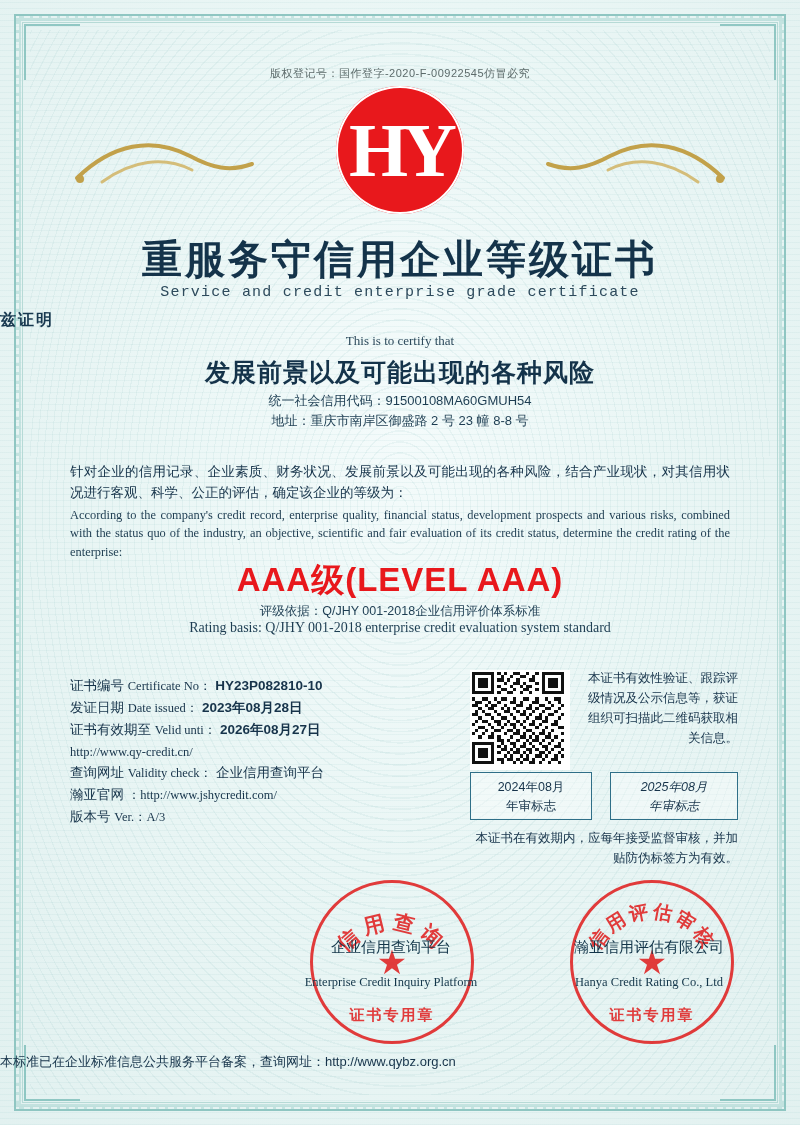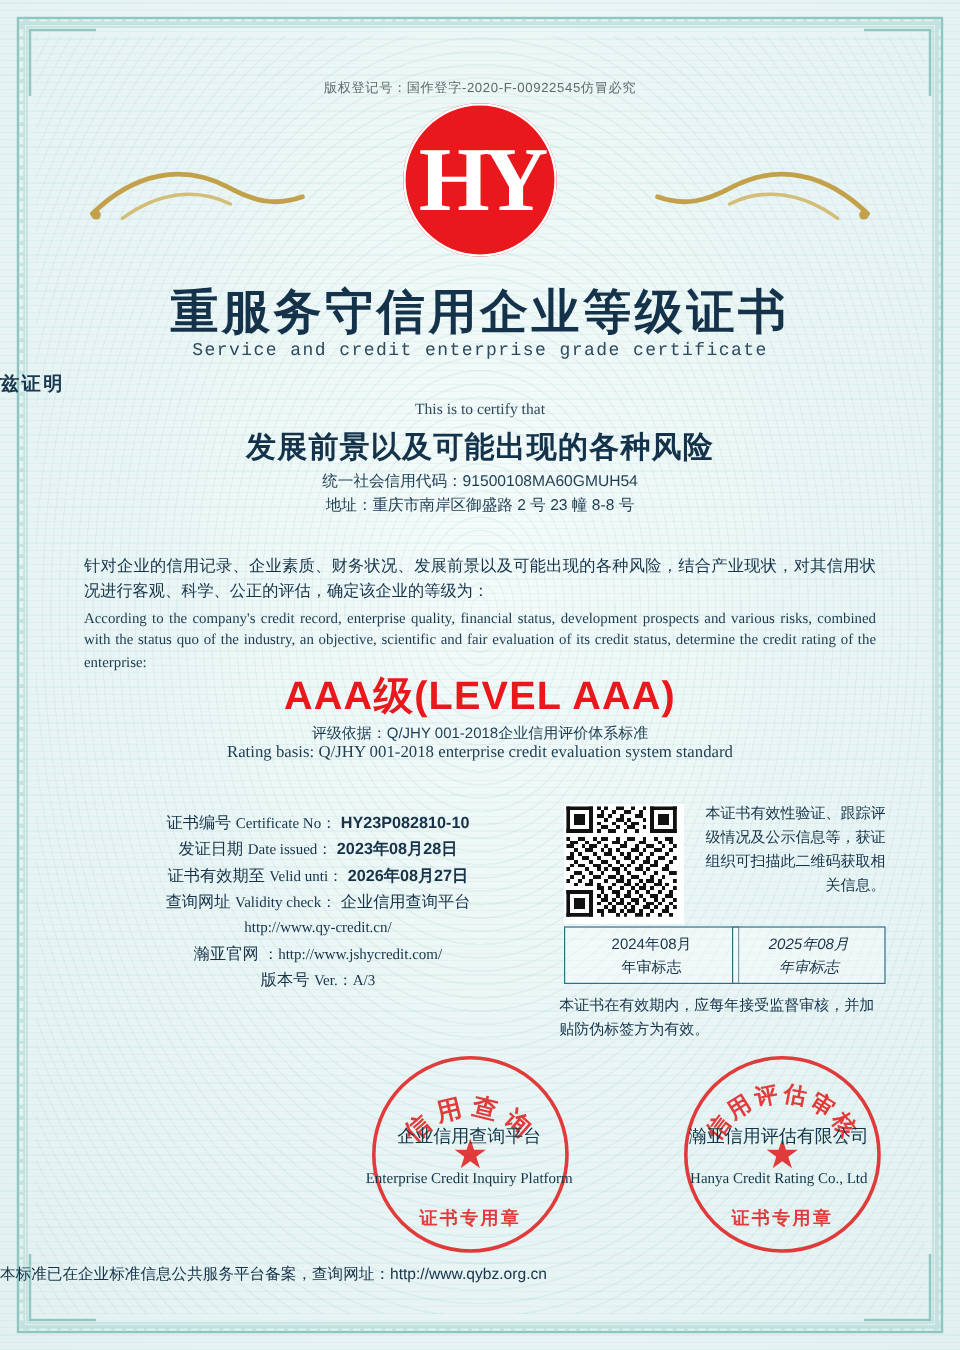--- a/index.html
+++ b/index.html
@@ -127,47 +127,47 @@
     position:absolute;top:620px;left:0;right:0;text-align:center;
     font-family:"Liberation Serif", serif;
     font-size:14px;color:#1d3d52;
   }
 
   
   .details{
     position:absolute;left:70px;top:675px;width:390px;
     font-size:13.5px;color:#16334a;line-height:1.62;
   }
-  .details .row{white-space:nowrap;text-align:center;}
+  .details .row{white-space:nowrap;}
   .details .lab-en{font-family:"Liberation Serif", serif;font-size:12.5px;}
   .details .val{font-weight:bold;}
 
   
   .qr{
     position:absolute;left:470px;top:670px;width:96px;height:96px;
     background:#fff;padding:2px;
   }
   .qr svg{display:block;}
   .qr-note{
     position:absolute;left:578px;top:668px;width:160px;
     font-size:12.5px;color:#16334a;line-height:1.6;text-align:right;
   }
 
   .year-box{
     position:absolute;top:772px;width:118px;height:48px;
     border:1px solid #2f6f88;background:rgba(255,255,255,.35);
     text-align:center;font-size:12.5px;color:#16334a;line-height:1.5;padding-top:5px;
     box-sizing:border-box;
   }
-  .yb1{left:470px;width:146px;}
+  .yb1{left:470px;width:122px;}
   .yb2{left:610px;width:128px;font-style:italic;}
 
   .note2{
     position:absolute;left:466px;top:828px;width:272px;
-    font-size:12.5px;color:#16334a;line-height:1.6;
+    font-size:12.5px;color:#16334a;line-height:1.6;text-align:right;
   }
 
   
   .seal{
     position:absolute;width:158px;height:158px;border-radius:50%;
     border:3px solid #e01b1b;opacity:.85;
   }
   .seal .star{
     position:absolute;left:50%;top:50%;transform:translate(-50%,-50%);
     color:#e01b1b;font-size:34px;line-height:1;
@@ -260,26 +260,26 @@
       <span>发证日期</span>
       <span class="lab-en">Date issued：</span>
       <span class="val">2023年08月28日</span>
     </div>
     <div class="row">
       <span>证书有效期至</span>
       <span class="lab-en">Velid unti：</span>
       <span class="val">2026年08月27日</span>
     </div>
     <div class="row">
+      <span class="lab-en">http://www.qy-credit.cn/</span>
+    </div>
+    <div class="row">
       <span>查询网址</span>
       <span class="lab-en">Validity check：</span>
       <span>企业信用查询平台</span>
-    </div>
-    <div class="row">
-      <span class="lab-en">http://www.qy-credit.cn/</span>
     </div>
     <div class="row">
       <span>瀚亚官网</span>
       <span class="lab-en">：http://www.jshycredit.com/</span>
     </div>
     <div class="row">
       <span>版本号</span>
       <span class="lab-en">Ver.：A/3</span>
     </div>
   </div>

